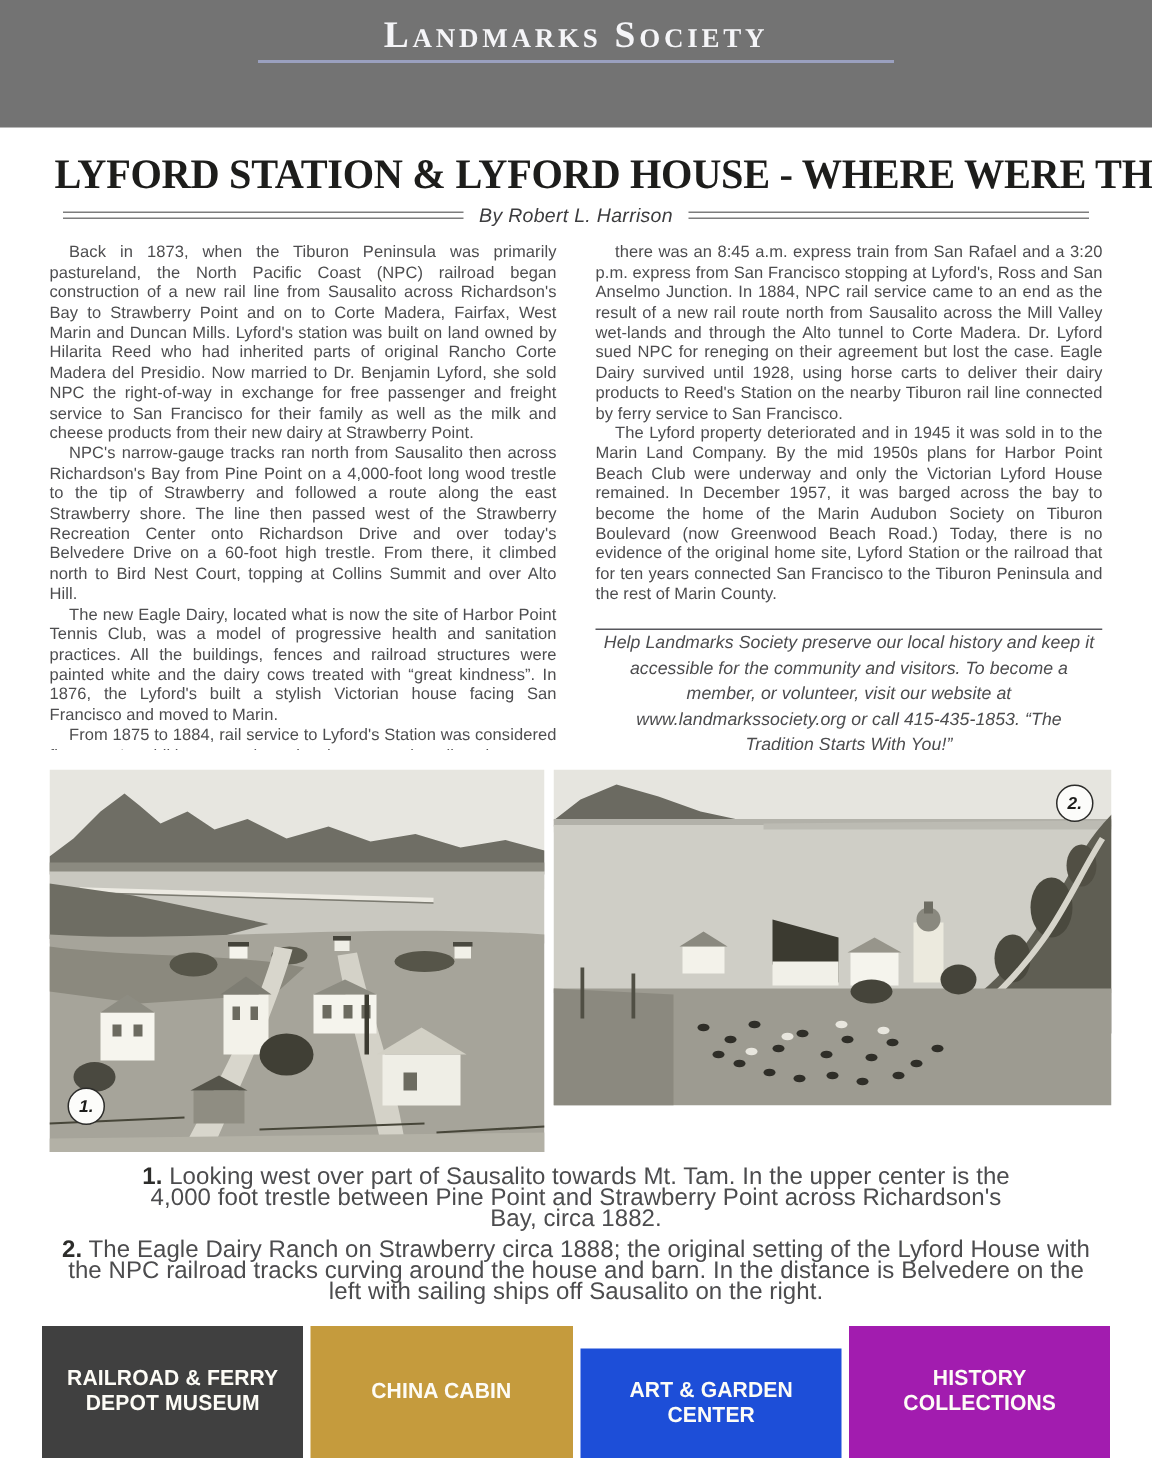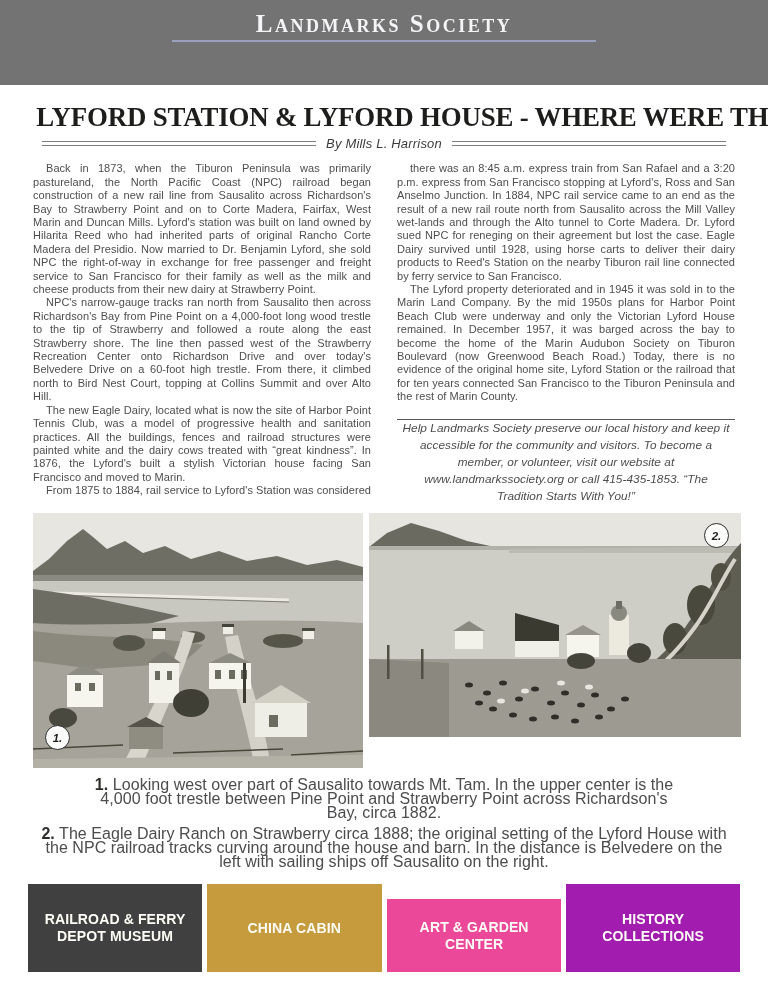--- a/index.html
+++ b/index.html
@@ -97,21 +97,21 @@
     <div class="banner-title">Landmarks Society</div>
     <div class="banner-rule"></div>
   </header>
 
   <h1 class="headline">
     <span>LYFORD STATION &amp; LYFORD HOUSE - WHERE WERE THEY?</span>
   </h1>
 
   <div class="byline-row">
     <span class="byline-rule"></span>
-    <span class="byline">By Mills L. Harrison</span>
+    <span class="byline">By Robert L. Harrison</span>
     <span class="byline-rule"></span>
   </div>
 
   <main class="columns">
     <div class="col">
       <p>Back in 1873, when the Tiburon Peninsula was primarily pastureland, the North Pacific Coast (NPC) railroad began construction of a new rail line from Sausalito across Richardson's Bay to Strawberry Point and on to Corte Madera, Fairfax, West Marin and Duncan Mills. Lyford's station was built on land owned by Hilarita Reed who had inherited parts of original Rancho Corte Madera del Presidio. Now married to Dr. Benjamin Lyford, she sold NPC the right-of-way in exchange for free passenger and freight service to San Francisco for their family as well as the milk and cheese products from their new dairy at Strawberry Point.</p>
       <p>NPC's narrow-gauge tracks ran north from Sausalito then across Richardson's Bay from Pine Point on a 4,000-foot long wood trestle to the tip of Strawberry and followed a route along the east Strawberry shore. The line then passed west of the Strawberry Recreation Center onto Richardson Drive and over today's Belvedere Drive on a 60-foot high trestle. From there, it climbed north to Bird Nest Court, topping at Collins Summit and over Alto Hill.</p>
       <p>The new Eagle Dairy, located what is now the site of Harbor Point Tennis Club, was a model of progressive health and sanitation practices. All the buildings, fences and railroad structures were painted white and the dairy cows treated with “great kindness”. In 1876, the Lyford's built a stylish Victorian house facing San Francisco and moved to Marin.</p>
       <p>From 1875 to 1884, rail service to Lyford's Station was considered first-rate. In addition to regular trains that stopped at all stations,</p>
     </div>
@@ -238,21 +238,21 @@
 
   <p class="caption caption2"><b>2.</b> <span>The Eagle Dairy Ranch on Strawberry circa 1888; the original setting of the Lyford House with the NPC railroad tracks curving around the house and barn. In the distance is Belvedere on the left with sailing ships off Sausalito on the right.</span></p>
 
   <nav class="site-boxes">
     <div class="site-box" style="background-color: #404040;">
       <span>RAILROAD &amp; FERRY DEPOT MUSEUM</span>
     </div>
     <div class="site-box" style="background-color: rgb(197, 155, 61);">
       <span>CHINA CABIN</span>
     </div>
-    <div class="site-box" style="background-color: #ec4899; margin-top: 15px;">
+    <div class="site-box" style="background-color: #1d4ed8; margin-top: 15px;">
       <span>ART &amp; GARDEN CENTER</span>
     </div>
     <div class="site-box" style="background-color: #a21caf;">
       <span>HISTORY COLLECTIONS</span>
     </div>
   </nav>
 
   <div class="address">BELVEDERE-TIBURON LANDMARKS SOCIETY - 1550 TIBURON BLVD. SUITE M - 425-435-1853 ~ LANDMARKSSOCIETY.COM</div>
 
   <div class="page-meta">

